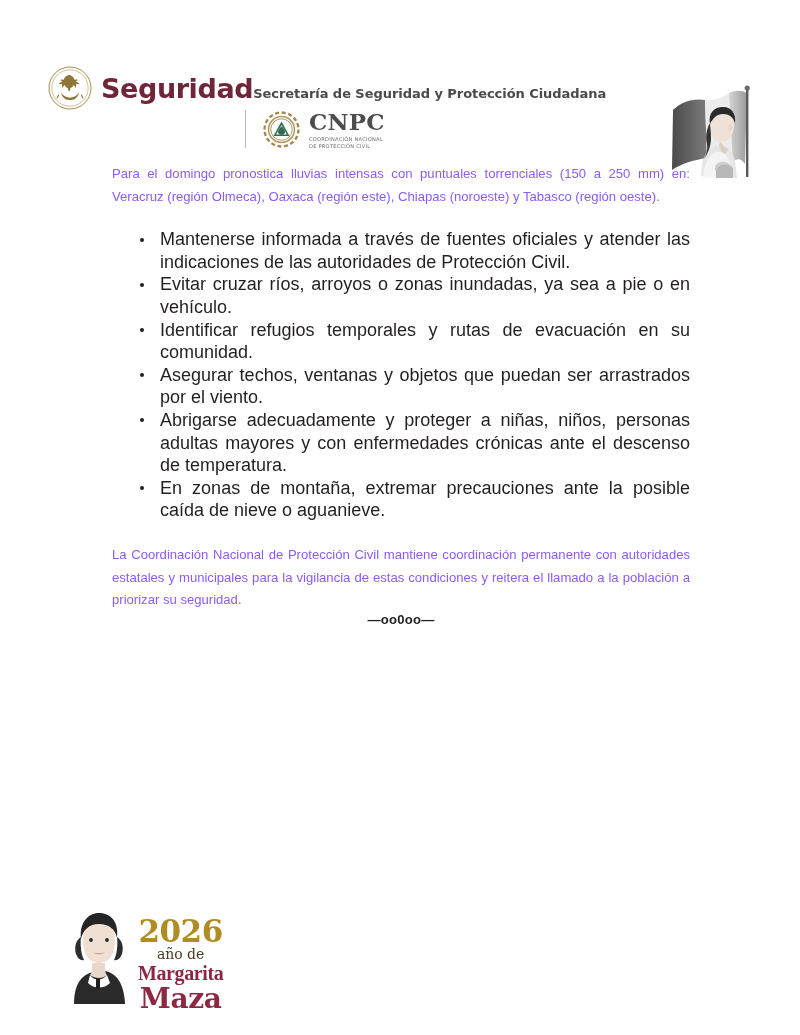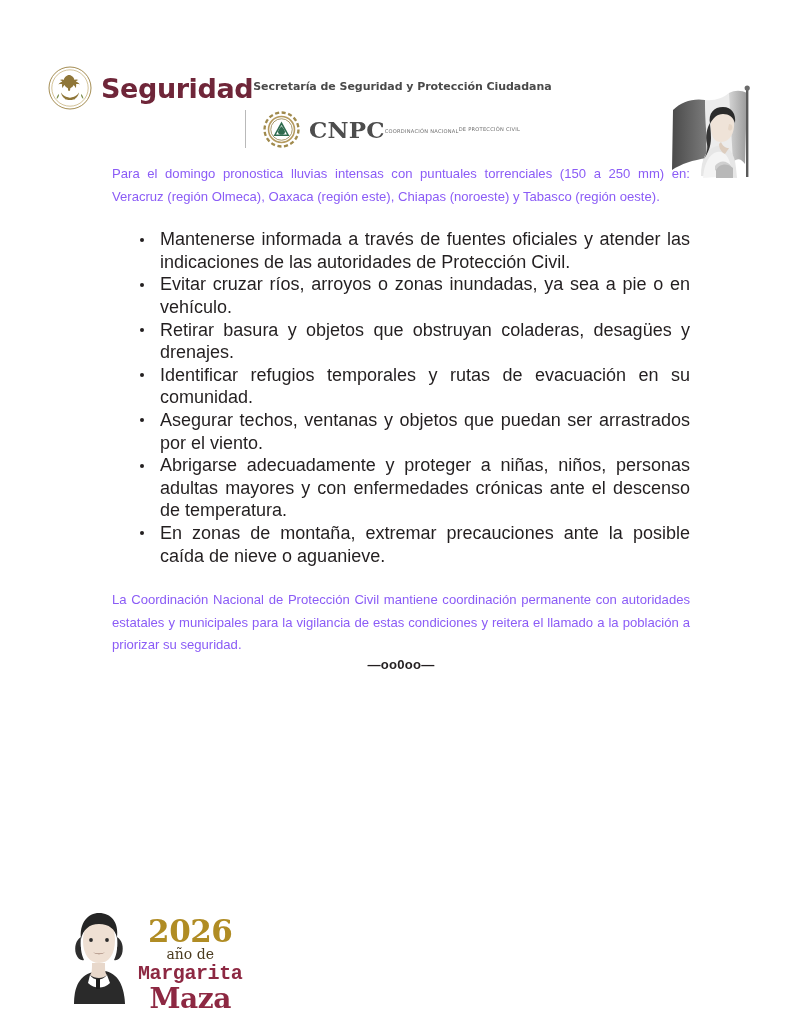--- a/index.html
+++ b/index.html
@@ -50,25 +50,25 @@
   }
   .seguridad-title {
     font-size: 27px;
     line-height: 1;
     font-weight: bold;
     color: #6f2639;
     letter-spacing: -0.4px;
     font-family: "DejaVu Sans", sans-serif;
   }
   .seguridad-sub {
-    font-size: 11px;
+    font-size: 13px;
     line-height: 1.1;
     font-weight: bold;
     color: #4a4a4a;
-    margin-top: 6px;
+    margin-top: 12px;
     letter-spacing: -0.05px;
     font-family: "DejaVu Sans", sans-serif;
   }
   .brand-divider {
     position: absolute;
     left: 245px;
     top: 66px;
     width: 1px;
     height: 38px;
     background: #b9b9b9;
@@ -81,21 +81,21 @@
     align-items: center;
   }
   .cnpc-mark {
     width: 39px;
     height: 39px;
     flex: none;
     margin-right: 8px;
   }
   .cnpc-text {
     display: flex;
-    align-items: center;
+    flex-direction: column;
   }
   .cnpc-title {
     font-size: 23px;
     line-height: 1;
     font-weight: bold;
     color: #4d4d4d;
     letter-spacing: 0.2px;
     font-family: "DejaVu Serif", serif;
   }
   .cnpc-sub {
@@ -205,21 +205,21 @@
     font-size: 14px;
     line-height: 1.25;
     color: #4a3b20;
     font-family: "DejaVu Serif", serif;
   }
   .m-name1 {
     font-size: 20px;
     line-height: 1.06;
     font-weight: bold;
     color: #8d2842;
-    font-family: Liberation Mono, monospace;
+    font-family: Liberation Serif, serif;
     letter-spacing: -0.4px;
   }
   .m-name2 {
     font-size: 28px;
     line-height: 1.04;
     font-weight: bold;
     color: #8d2842;
     font-family: "DejaVu Serif", serif;
     letter-spacing: -0.4px;
   }
@@ -302,21 +302,20 @@
   </div>
 
   <div class="content">
 
     <p class="para">Para el domingo pronostica lluvias intensas con puntuales torrenciales (150 a 250 mm) en: Veracruz (región Olmeca), Oaxaca (región este), Chiapas (noroeste) y Tabasco (región oeste).</p>
 
 
     <ul class="bullet-list">
       <li class="bullet-item">Mantenerse informada a través de fuentes oficiales y atender las indicaciones de las autoridades de Protección Civil.</li>
       <li class="bullet-item">Evitar cruzar ríos, arroyos o zonas inundadas, ya sea a pie o en vehículo.</li>
-      <li class="bullet-item">Retirar basura y objetos que obstruyan coladeras, desagües y drenajes.</li>
       <li class="bullet-item">Identificar refugios temporales y rutas de evacuación en su comunidad.</li>
       <li class="bullet-item">Asegurar techos, ventanas y objetos que puedan ser arrastrados por el viento.</li>
       <li class="bullet-item">Abrigarse adecuadamente y proteger a niñas, niños, personas adultas mayores y con enfermedades crónicas ante el descenso de temperatura.</li>
       <li class="bullet-item">En zonas de montaña, extremar precauciones ante la posible caída de nieve o aguanieve.</li>
     </ul>
 
     <p class="para closing-para">La Coordinación Nacional de Protección Civil mantiene coordinación permanente con autoridades estatales y municipales para la vigilancia de estas condiciones y reitera el llamado a la población a priorizar su seguridad.</p>
 
     <div class="end-mark">—oo0oo—</div>
   </div>

